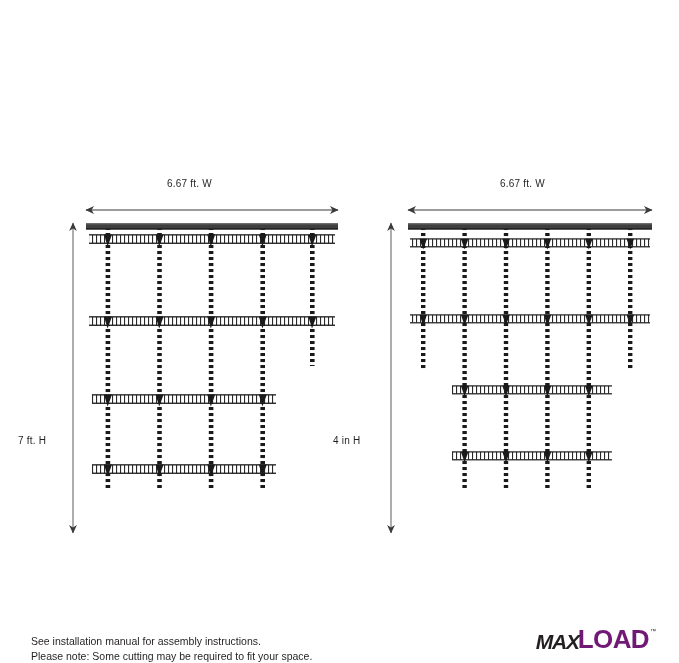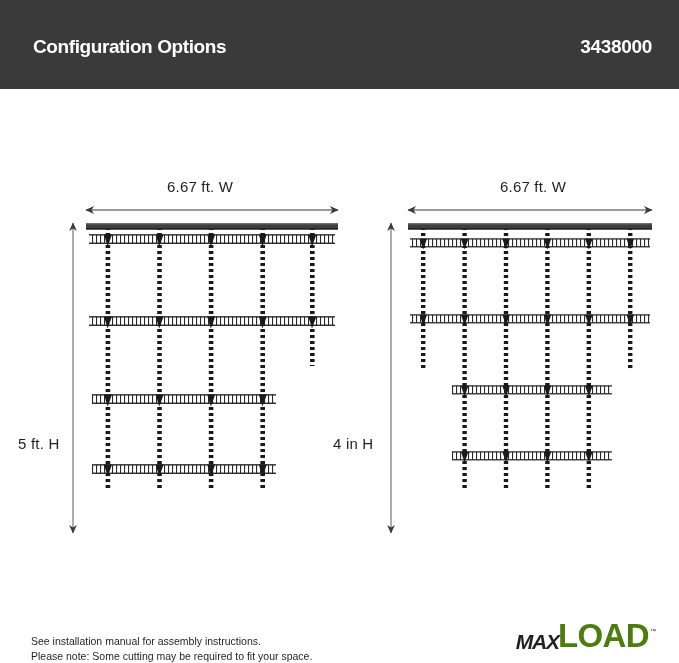--- a/index.html
+++ b/index.html
@@ -75,21 +75,21 @@
   }
   svg.diagram {
     display: block;
     width: 679px;
     height: 520px;
   }
 
   
   .dim-label {
     position: absolute;
-    font-size: 15px;
+    font-size: 10px;
     color: #231f20;
     white-space: nowrap;
     letter-spacing: 0.2px;
   }
   #width-label-left  { left: 167px; top: 178px; }
   #width-label-right { left: 500px; top: 178px; }
   #height-label-left  { left: 18px;  top: 435px; font-weight: normal; }
   #height-label-right { left: 333px; top: 435px; font-weight: normal; }
 
   
@@ -126,43 +126,39 @@
     font-size: 21px;
     font-weight: bold;
     font-style: italic;
     letter-spacing: -1.2px;
     color: #231f20;
     position: relative;
     z-index: 2;
   }
   .logo-load {
     font-family: "Liberation Sans", sans-serif;
-    font-size: 33px;
+    font-size: 26px;
     font-weight: bold;
     letter-spacing: -0.6px;
-    color: #4d7c0f;
+    color: #701a75;
     margin-left: -1px;
   }
   .logo-tm {
     font-size: 6px;
     color: #231f20;
     align-self: flex-start;
     margin-top: 2px;
     margin-left: 1px;
   }
 </style>
 </head>
 <body>
 
 <div id="page">
 
-  <div class="header">
-    <div class="header-title">Configuration Options</div>
-    <div class="header-sku">3438000</div>
-  </div>
   <div class="header-rule"></div>
 
   <div class="canvas">
     <svg class="diagram" viewBox="0 0 679 520" xmlns="http://www.w3.org/2000/svg">
       <defs>
 
         <pattern id="standardTicks" width="6" height="6" patternUnits="userSpaceOnUse">
           <rect x="0" y="0" width="6" height="3.2" fill="#1a1a1a"></rect>
           <rect x="0" y="3.2" width="6" height="2.8" fill="#ffffff"></rect>
         </pattern>
@@ -313,21 +309,21 @@
           <path d="M502.3,362.7 L509.8,362.7 L506.0,373.5 Z" fill="#1a1a1a"></path>
           <path d="M543.7,362.7 L551.2,362.7 L547.4,373.5 Z" fill="#1a1a1a"></path>
           <path d="M585.1,362.7 L592.6,362.7 L588.8,373.5 Z" fill="#1a1a1a"></path>
         </g>
       </g>
     </svg>
   </div>
 
   <div class="dim-label" id="width-label-left">6.67 ft. W</div>
   <div class="dim-label" id="width-label-right">6.67 ft. W</div>
-  <div class="dim-label" id="height-label-left">5 ft. H</div>
+  <div class="dim-label" id="height-label-left">7 ft. H</div>
   <div class="dim-label" id="height-label-right">4 in H</div>
 
   <div class="footer">
     <div class="footer-note">
       <div>See installation manual for assembly instructions.</div>
       <div>Please note: Some cutting may be required to fit your space.</div>
     </div>
     <div class="logo">
       <span class="logo-max"><span>MA</span><span>X</span></span>
         <span class="logo-load">LOAD</span>

